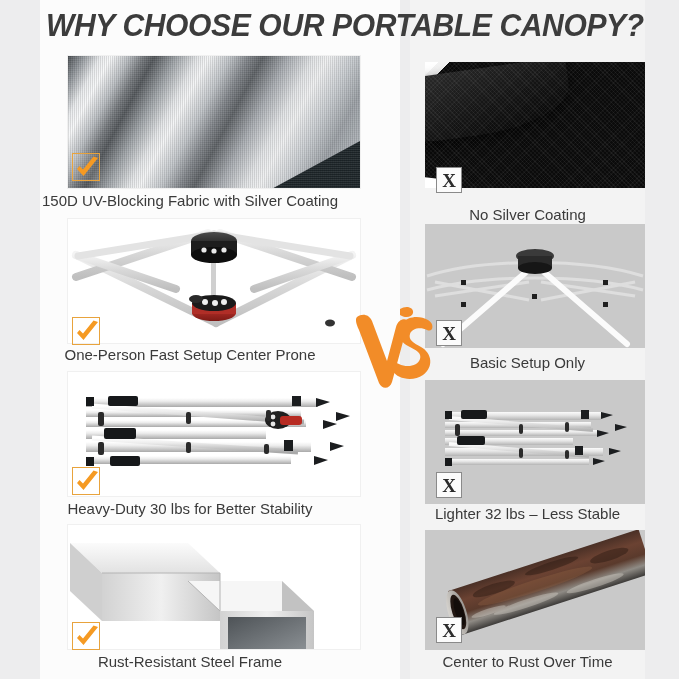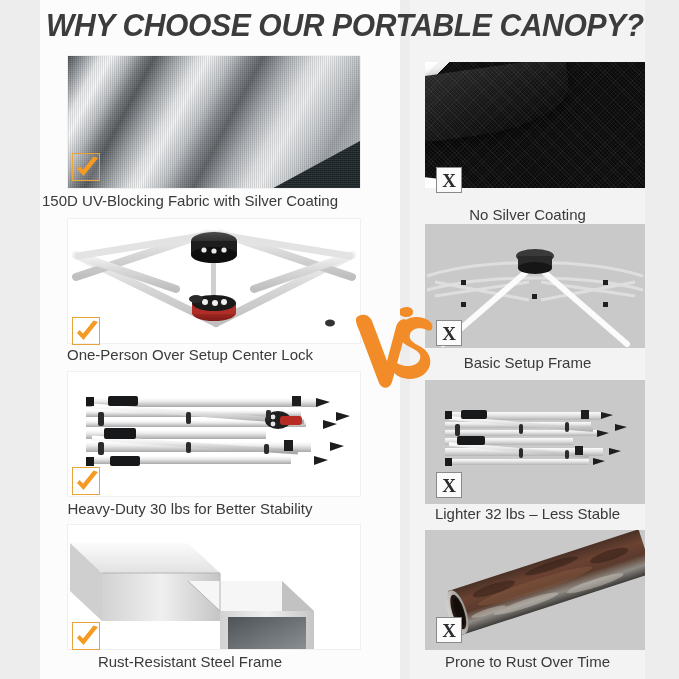--- a/index.html
+++ b/index.html
@@ -266,21 +266,21 @@
 
           <ellipse cx="262" cy="104" rx="5" ry="3.4" fill="#333"></ellipse>
         </svg>
       </div>
     </div>
     <div class="badge-check" style="left:72px; top:317px;">
       <svg viewBox="0 0 28 28">
         <path d="M4 15 L10.5 22 L25 4 L20.5 2.5 L10 15.5 L6.5 12 Z" fill="#f59a23"></path>
       </svg>
     </div>
-    <div class="caption ours" style="top:345px;">One-Person Over Setup Center Lock</div>
+    <div class="caption ours" style="top:345px;">One-Person Fast Setup Center Prone</div>
 
     <div class="panel theirs" style="left:425px; top:224px; width:220px; height:124px;">
       <div class="art-frame gray">
         <svg viewBox="0 0 220 124" preserveAspectRatio="none">
           <g stroke="#e2e2e2" stroke-width="3" fill="none" opacity="0.85">
             <path d="M2 52 C 60 34 160 34 218 52"></path>
             <path d="M2 66 C 60 50 160 50 218 66"></path>
             <line x1="10" y1="58" x2="104" y2="76"></line>
             <line x1="210" y1="58" x2="116" y2="76"></line>
             <line x1="10" y1="72" x2="104" y2="58"></line>
@@ -301,21 +301,21 @@
             <rect x="36" y="78" width="5" height="5"></rect>
             <rect x="178" y="78" width="5" height="5"></rect>
             <rect x="107" y="70" width="5" height="5"></rect>
           </g>
         </svg>
       </div>
     </div>
     <div class="badge-x" style="left:436px; top:320px;">
       <span>X</span>
     </div>
-    <div class="caption theirs" style="top:353px; left:410px;">Basic Setup Frame</div>
+    <div class="caption theirs" style="top:353px; left:410px;">Basic Setup Only</div>
   </div>
 
   <div id="vs">
     <svg viewBox="0 0 80 88">
       <g fill="#f28c28">
 
         <path d="M1 14 C 6 10 13 11 16 18 L31 58 L40 24 C 42 16 50 14 53 19
                  C 55 23 50 27 48 35 L36 79 C 34 86 26 87 23 80 L3 27
                  C 0 21 -1 16 1 14 Z"></path>
 
@@ -545,16 +545,16 @@
             <ellipse cx="28" cy="57" rx="9" ry="23" fill="url(#rimG)"></ellipse>
             <ellipse cx="29" cy="57" rx="6" ry="18" fill="#221712"></ellipse>
             <ellipse cx="30" cy="57" rx="4" ry="14" fill="#130d0a"></ellipse>
           </g>
         </svg>
       </div>
     </div>
     <div class="badge-x" style="left:436px; top:617px;">
       <span>X</span>
     </div>
-    <div class="caption theirs" style="top:652px; left:410px;">Prone to Rust Over Time</div>
+    <div class="caption theirs" style="top:652px; left:410px;">Center to Rust Over Time</div>
   </div>
 
 </div>
 
 </body></html>

